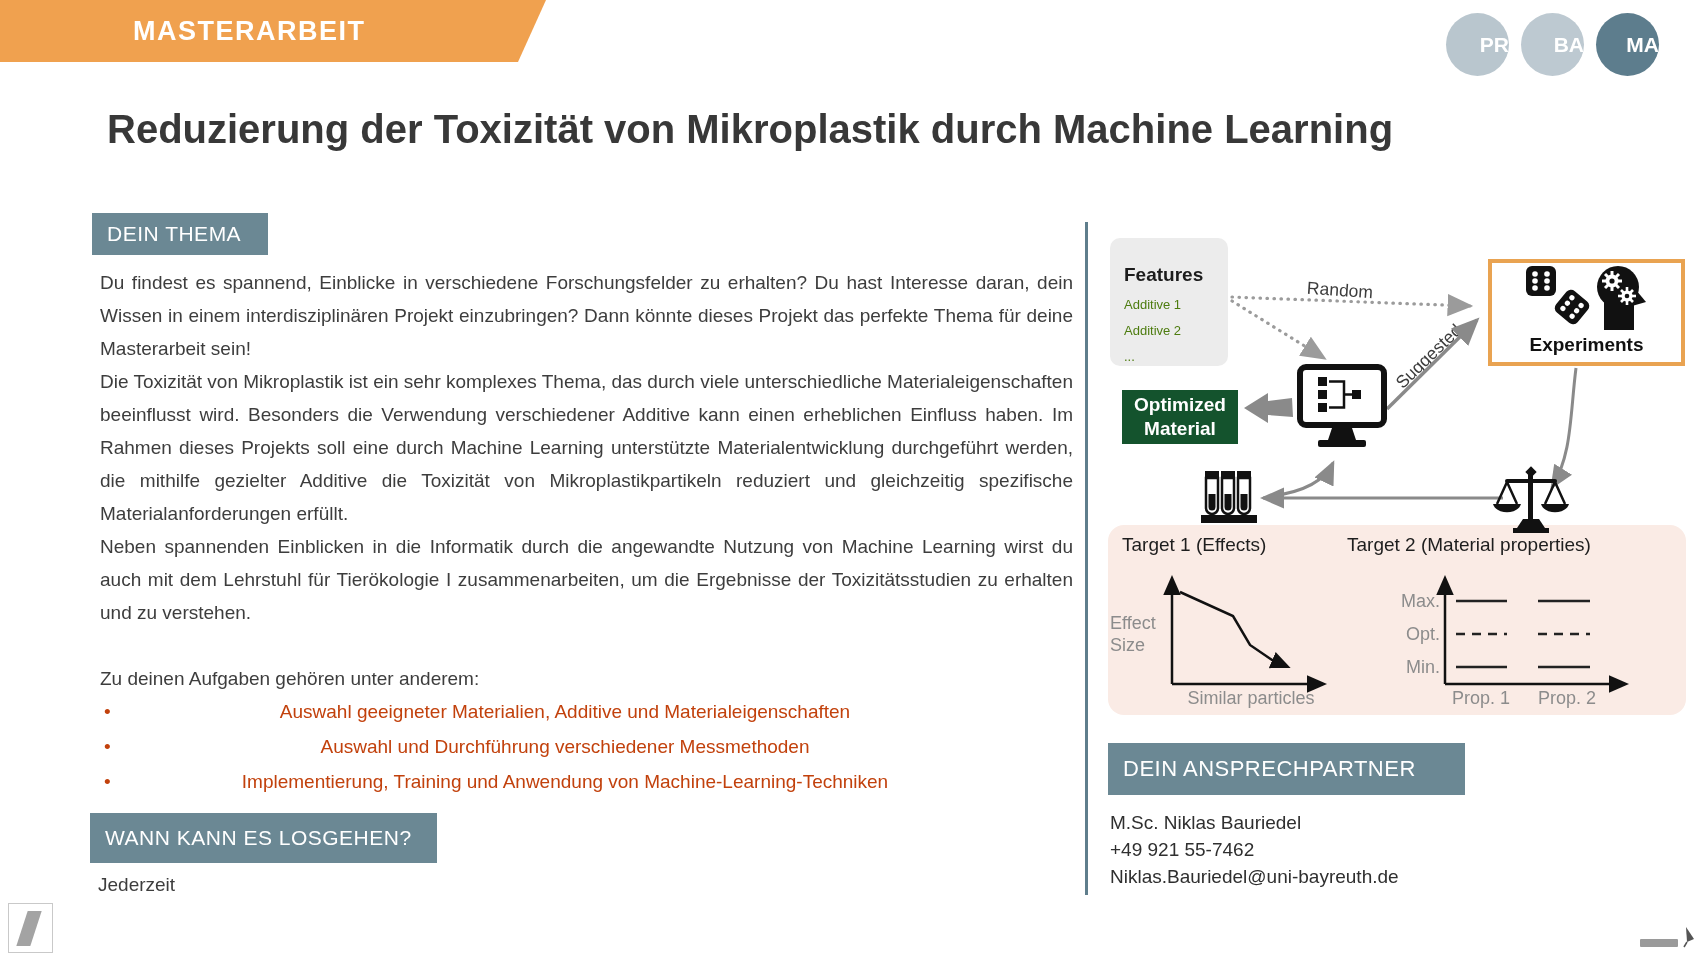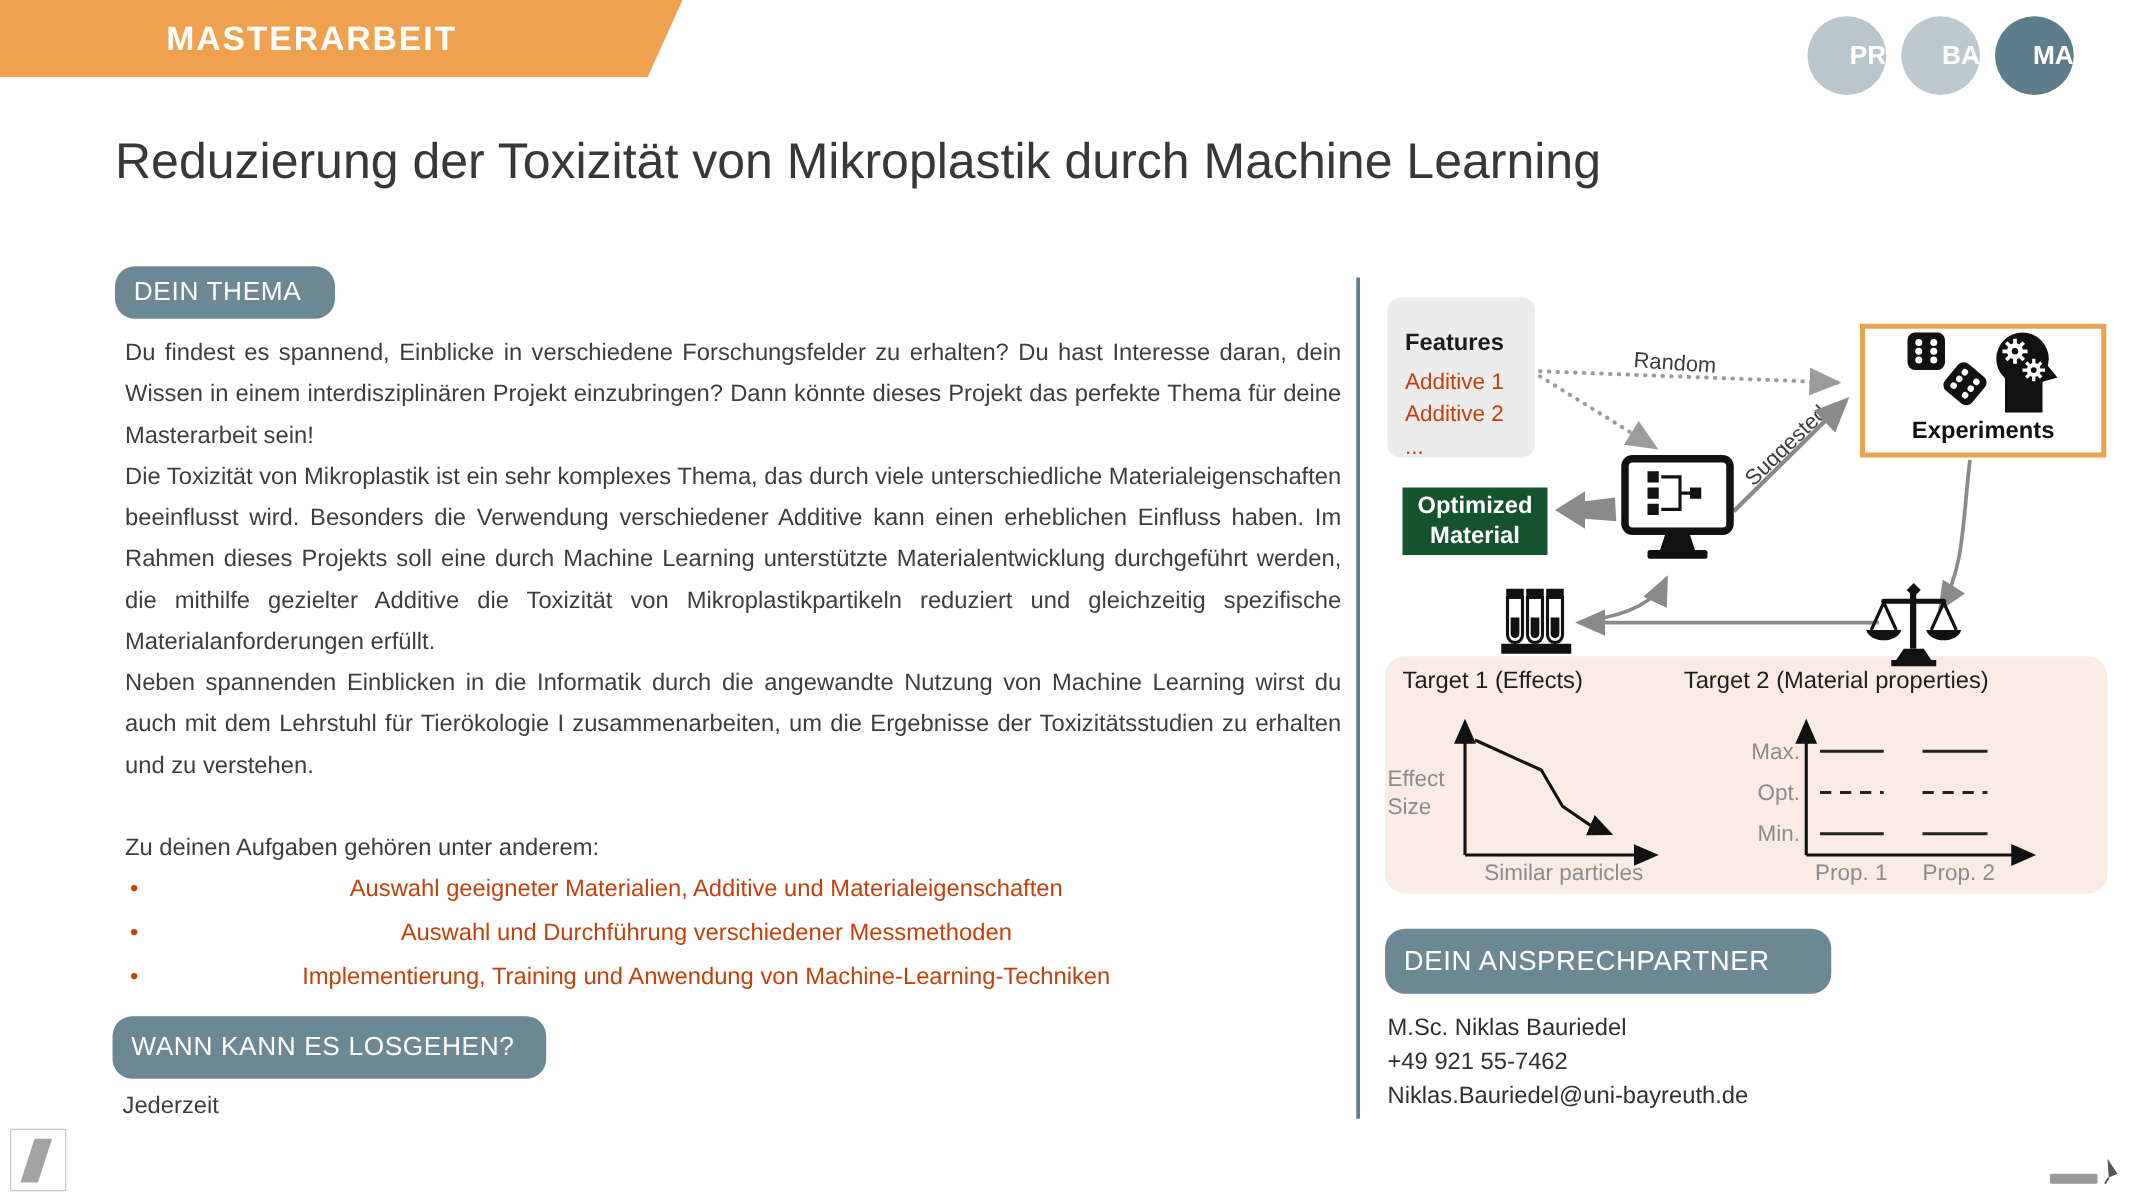--- a/index.html
+++ b/index.html
@@ -13,25 +13,25 @@
                 font-size:27px;font-weight:bold;letter-spacing:1.5px;margin-left:47px;}
 
   
   .badge{position:absolute;top:13px;width:63px;height:63px;border-radius:50%;
          display:flex;align-items:center;justify-content:flex-end;color:#fff;
          font-size:21px;font-weight:bold;}
   .badge.pr{left:1446px;background:#b9c6ce;}
   .badge.ba{left:1521px;background:#bdc9d1;}
   .badge.ma{left:1596px;background:#5d7d8d;}
 
-  .page-title{position:absolute;left:92px;top:107px;font-size:40px;font-weight:normal;
+  .page-title{position:absolute;left:107px;top:107px;font-size:40px;font-weight:bold;
               color:#383838;white-space:nowrap;}
 
   .hdr-box{position:absolute;background:#6b8894;color:#ffffff;display:flex;align-items:center;
-           font-size:21px;letter-spacing:0.5px;padding-left:15px;box-sizing:border-box;border-radius:16px;}
+           font-size:21px;letter-spacing:0.5px;padding-left:15px;box-sizing:border-box;}
   .thema-box{left:92px;top:213px;width:176px;height:42px;}
   .wann-box{left:90px;top:813px;width:347px;height:50px;}
   .partner-box{left:1108px;top:743px;width:357px;height:52px;font-size:22px;}
 
   .body-text{position:absolute;left:100px;top:266px;width:973px;font-size:19px;
              line-height:33px;text-align:justify;color:#3d3d3d;}
   .body-text p{margin:0;}
   .tasks-intro{position:absolute;left:100px;top:668px;font-size:19px;color:#3d3d3d;}
   .tasks{position:absolute;left:100px;top:701px;width:900px;}
   .task-row{position:relative;padding-left:30px;margin-bottom:13px;font-size:19px;
@@ -39,21 +39,21 @@
   .task-row::before{content:"•";position:absolute;left:4px;top:0;}
 
   .jederzeit{position:absolute;left:98px;top:874px;font-size:19px;color:#3d3d3d;}
 
   .divider{position:absolute;left:1085px;top:222px;width:3px;height:673px;background:#5f7e8c;}
 
   
   .features-box{position:absolute;left:1110px;top:238px;width:118px;height:128px;
                 background:#ececec;border-radius:10px;padding:26px 0 0 14px;box-sizing:border-box;}
   .features-title{font-size:19px;font-weight:bold;color:#1c1c1c;margin-bottom:6px;}
-  .features-item{font-size:18px;color:#c2410c;line-height:26px;}
+  .features-item{font-size:13px;color:#4d7c0f;line-height:26px;}
 
   .experiments-box{position:absolute;left:1488px;top:259px;width:197px;height:107px;
                    border:4px solid #e9a351;background:#ffffff;box-sizing:border-box;}
   .experiments-label{position:absolute;left:1488px;top:334px;width:197px;text-align:center;
                      font-size:19px;font-weight:bold;color:#111;}
 
   .optimized-box{position:absolute;left:1122px;top:390px;width:116px;height:54px;background:#14532d;
                  display:flex;align-items:center;justify-content:center;text-align:center;}
   .optimized-label{color:#fff;font-size:19px;font-weight:bold;line-height:24px;width:100px;}
 

